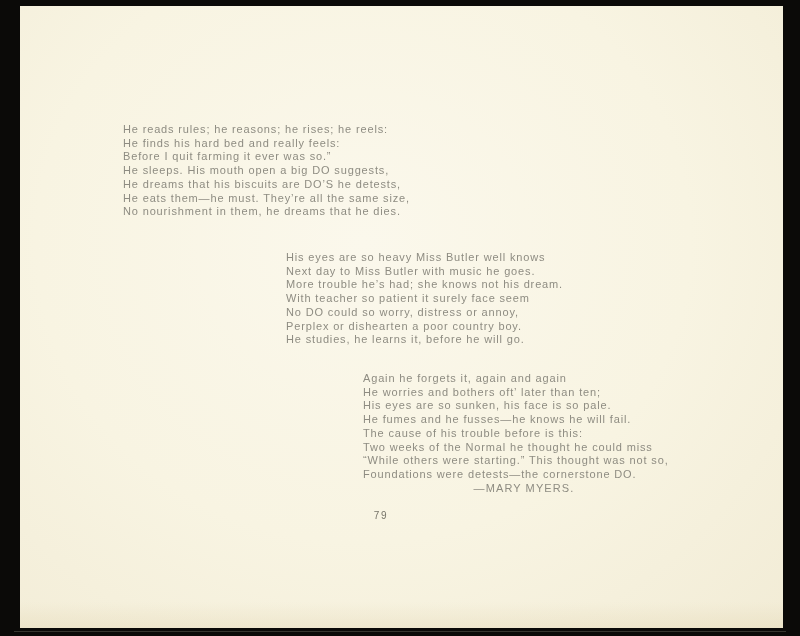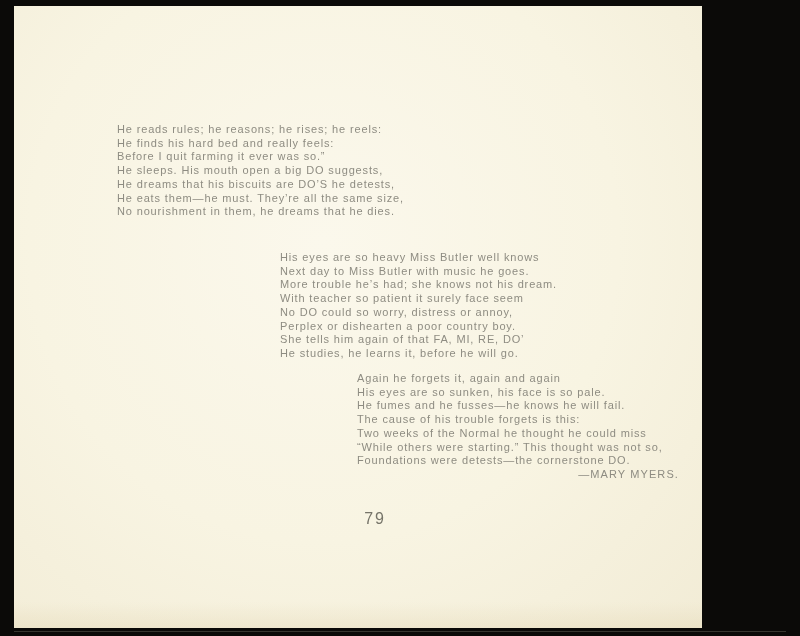--- a/index.html
+++ b/index.html
@@ -9,23 +9,23 @@
   body {
     width: 800px;
     height: 636px;
     position: relative;
     background: #0b0a08;
     overflow: hidden;
     font-family: "Liberation Sans", sans-serif;
   }
   .paper {
     position: absolute;
-    left: 14px;
+    left: 20px;
     top: 6px;
-    width: 688px;
+    width: 763px;
     height: 622px;
     background: radial-gradient(ellipse at 45% 38%, #fbf8ec 0%, #f8f4e2 55%, #f2ecd6 100%);
   }
   .paper::after {
     content: "";
     position: absolute;
     left: 0;
     bottom: 0;
     width: 100%;
     height: 26px;
@@ -38,30 +38,30 @@
     font-size: 11px;
     line-height: 13.7px;
     letter-spacing: 0.85px;
     white-space: nowrap;
   }
   .stanza .line { min-height: 13.7px; }
   #stanza-1 { left: 103px; top: 117px; }
   #stanza-2 { left: 266px; top: 245px; }
   #stanza-3 { left: 343px; top: 366px; width: 322px; }
   .attribution {
-    text-align: right;
+    text-align: center;
     letter-spacing: 1.1px;
   }
   .page-number {
     position: absolute;
     left: 341px;
     top: 504px;
     width: 40px;
     text-align: center;
-    font-size: 16px;
+    font-size: 10px;
     letter-spacing: 1.8px;
     color: #767469;
   }
   .page-edge-line {
     position: absolute;
     left: 14px;
     top: 631px;
     width: 772px;
     height: 1px;
     background: #37362f;
@@ -82,29 +82,29 @@
     <div class="line">No nourishment in them, he dreams that he dies.</div>
   </div>
 
   <div class="stanza" id="stanza-2">
     <div class="line">His eyes are so heavy Miss Butler well knows</div>
     <div class="line">Next day to Miss Butler with music he goes.</div>
     <div class="line">More trouble he’s had; she knows not his dream.</div>
     <div class="line">With teacher so patient it surely face seem</div>
     <div class="line">No DO could so worry, distress or annoy,</div>
     <div class="line">Perplex or dishearten a poor country boy.</div>
-    <div class="line">She tells him again of that FA, MI, RE, DO’</div>
     <div class="line">He studies, he learns it, before he will go.</div>
   </div>
 
   <div class="stanza" id="stanza-3">
     <div class="line">Again he forgets it, again and again</div>
+    <div class="line">He worries and bothers oft’ later than ten;</div>
     <div class="line">His eyes are so sunken, his face is so pale.</div>
     <div class="line">He fumes and he fusses—he knows he will fail.</div>
-    <div class="line">The cause of his trouble forgets is this:</div>
+    <div class="line">The cause of his trouble before is this:</div>
     <div class="line">Two weeks of the Normal he thought he could miss</div>
     <div class="line">“While others were starting.” This thought was not so,</div>
     <div class="line">Foundations were detests—the cornerstone DO.</div>
     <div class="line attribution">—MARY MYERS.</div>
   </div>
 
   <div class="page-number">79</div>
 
 </div>
 

